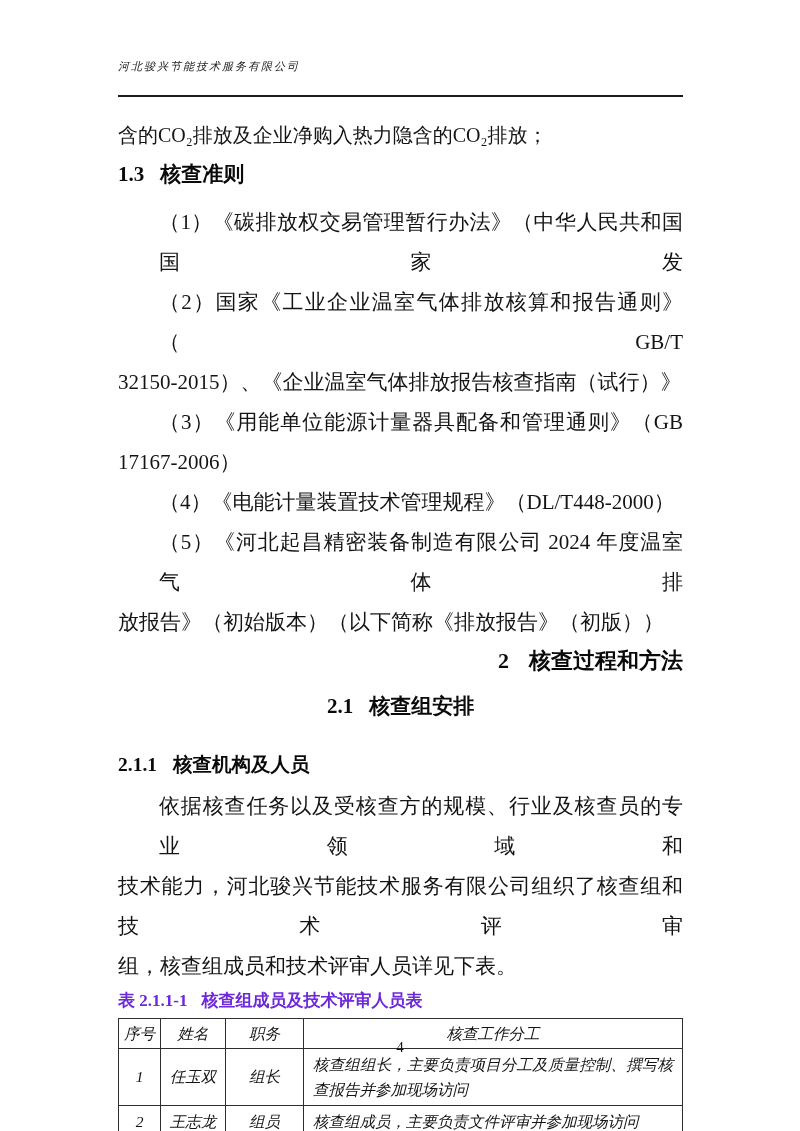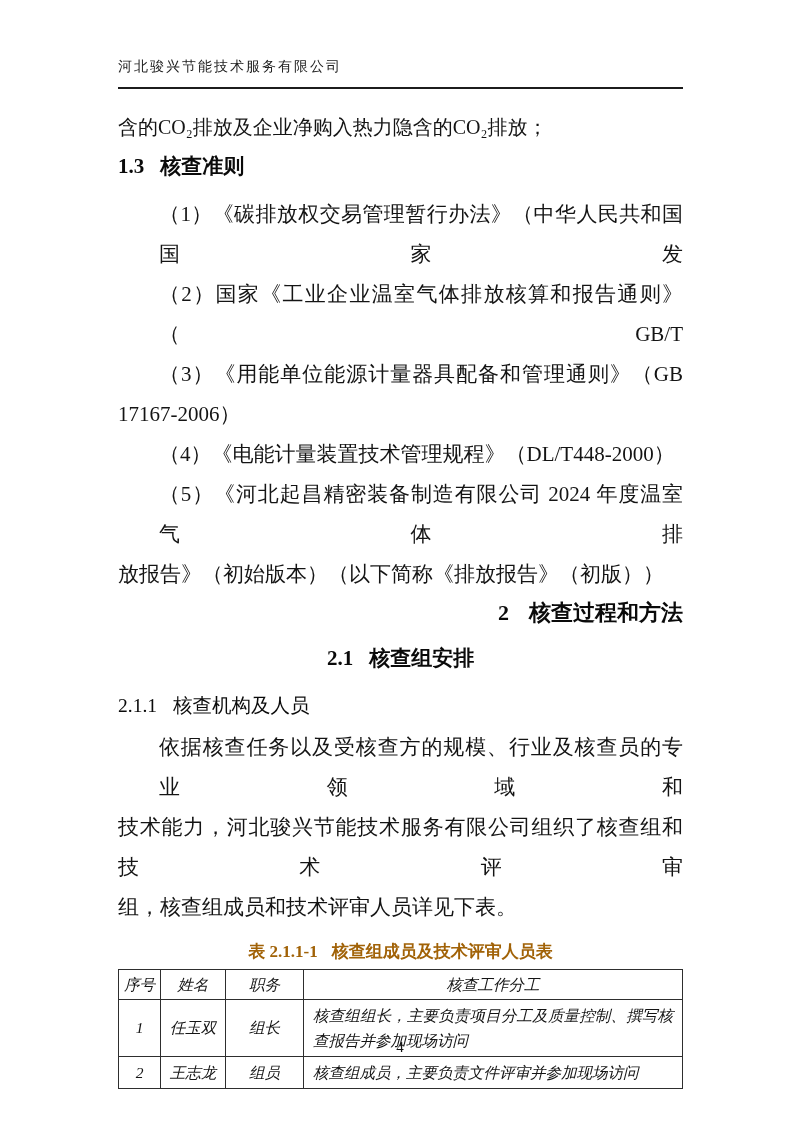--- a/index.html
+++ b/index.html
@@ -10,25 +10,26 @@
     margin: 0 auto;
     background: #ffffff;
     box-sizing: border-box;
     padding: 58px 117px 0 118px;
     font-family: "Liberation Serif", "DejaVu Serif", serif;
     color: #141414;
     overflow: hidden;
   }
   
   .doc-header {
-    font-size: 14px;
+    font-size: 11px;
     line-height: 17px;
+    font-style: italic;
     letter-spacing: 2px;
     color: #222;
-    padding-bottom: 12px;
+    padding-bottom: 20px;
     border-bottom: 2px solid #1c1c1c;
   }
   
   .body-line {
     font-size: 20px;
     line-height: 40px;
     white-space: nowrap;
   }
   .flow-line {
     font-size: 21px;
@@ -36,31 +37,31 @@
   }
   .fill { text-align: justify; text-align-last: justify; }
   .indent { padding-left: 41px; }
   .intro { margin-top: 18px; }
   .criteria-block { margin-top: 13px; }
   .para-block { margin-top: 6px; }
   
   .h-l2 { font-weight: bold; font-size: 21px; line-height: 30px; margin-top: 4px; color: #0a0a0a; }
   .h-l1 { font-weight: bold; font-size: 22px; line-height: 34px; margin-top: 2px; color: #0a0a0a; text-align: right; }
   .h-l2b { font-weight: bold; font-size: 21px; line-height: 32px; margin-top: 12px; color: #0a0a0a; text-align: center; }
-  .h-l3 { font-weight: normal; font-size: 19.5px; line-height: 30px; margin-top: 17px; color: #0a0a0a; }
+  .h-l3 { font-weight: bold; font-size: 19.5px; line-height: 30px; margin-top: 28px; color: #0a0a0a; }
   .h-num { display: inline-block; margin-right: 16px; }
   .h-l1 .h-num { margin-right: 20px; }
   
   .tbl-caption {
-    margin-top: 12px;
-    text-align: center;
+    margin-top: 2px;
+    text-align: left;
     font-weight: bold;
     font-size: 17px;
     line-height: 26px;
-    color: #a16207;
+    color: #6d28d9;
   }
   .cap-label { margin-right: 14px; }
   table.members {
     margin-top: 4px;
     width: 565px;
     border-collapse: collapse;
     table-layout: fixed;
     border: 1.5px solid #2e2e2e;
     font-style: italic;
     color: #141414;
@@ -104,20 +105,21 @@
 
   <div class="body-line intro">含的CO₂排放及企业净购入热力隐含的CO₂排放；</div>
 
   <div class="h-l2">
     <span class="h-num">1.3</span><span>核查准则</span>
   </div>
 
   <div class="criteria-block">
     <div class="flow-line indent fill">（1）《碳排放权交易管理暂行办法》（中华人民共和国国家发</div>
     <div class="flow-line indent fill">（2）国家《工业企业温室气体排放核算和报告通则》（GB/T</div>
+    <div class="flow-line">32150-2015）、《企业温室气体排放报告核查指南（试行）》</div>
     <div class="flow-line indent fill">（3）《用能单位能源计量器具配备和管理通则》（GB</div>
     <div class="flow-line">17167-2006）</div>
     <div class="flow-line indent">（4）《电能计量装置技术管理规程》（DL/T448-2000）</div>
     <div class="flow-line indent fill">（5）《河北起昌精密装备制造有限公司 2024 年度温室气体排</div>
     <div class="flow-line">放报告》（初始版本）（以下简称《排放报告》（初版））</div>
   </div>
 
   <div class="h-l1">
     <span class="h-num">2</span><span>核查过程和方法</span>
   </div>

